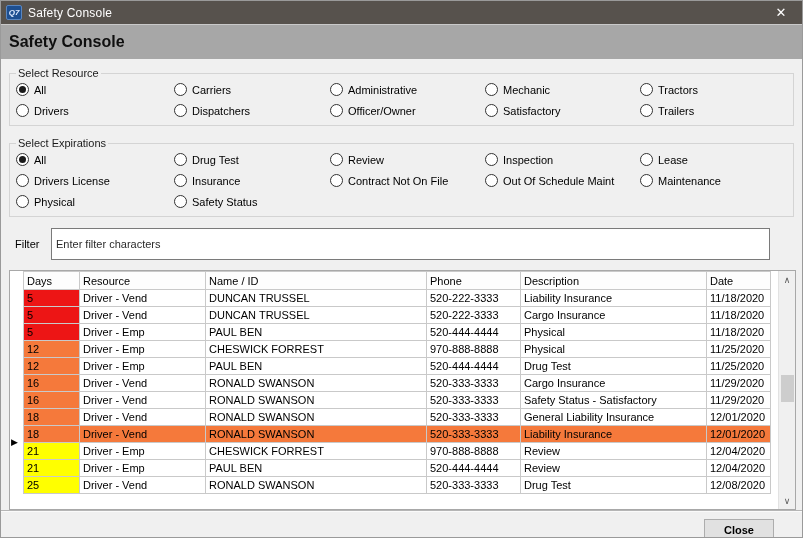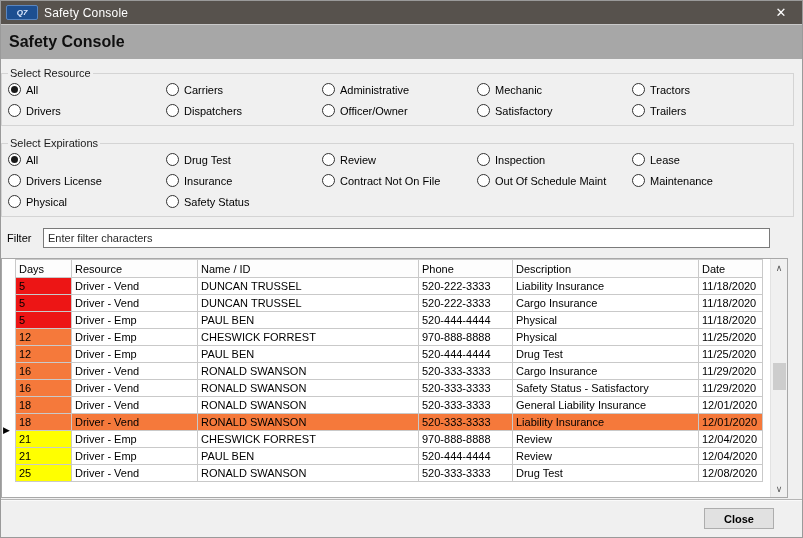--- a/index.html
+++ b/index.html
@@ -16,21 +16,21 @@
 
   
   .titlebar {
     height: 23px; flex: 0 0 23px;
     background: #57524d;
     display: flex; align-items: center;
     padding-left: 5px;
     color: #ffffff; font-size: 12px;
   }
   .app-icon {
-    width: 32px; height: 15px;
+    width: 16px; height: 15px;
     background: #1d4f91;
     border: 1px solid #5a86c0;
     border-radius: 2px;
     color: #dce9ff;
     font-size: 8px; font-weight: bold; font-style: italic;
     display: inline-flex; align-items: center; justify-content: center;
     margin-right: 6px;
   }
   .title { letter-spacing: 0.2px; }
   .close-btn {
@@ -45,21 +45,21 @@
     height: 35px; flex: 0 0 35px;
     background: #a7a7a7;
     border-top: 1px solid #c9c9c9;
     color: #0f0f0f;
     font-size: 16px; font-weight: 600;
     display: flex; align-items: center;
     padding-left: 8px;
   }
 
   
-  .body { flex: 1 1 auto; background: #f0f0f0; padding: 8px 8px 0 0; }
+  .body { flex: 1 1 auto; background: #f0f0f0; padding: 8px 8px 0 8px; }
 
   fieldset.group {
     border: 1px solid #d4d4d4;
     padding: 0 6px 4px 6px;
     margin-bottom: 11px;
     background: transparent;
   }
   fieldset.group legend { font-size: 11px; color: #1a1a1a; padding: 0 2px; }
 
   .radio-grid { display: flex; }
@@ -80,21 +80,21 @@
   }
   .rb.checked::after {
     content: ""; position: absolute; left: 2px; top: 2px; right: 2px; bottom: 2px;
     background: #1a1a1a; border-radius: 50%;
   }
 
   
   .filter-row { display: flex; align-items: center; margin: 2px 6px 10px 6px; }
   .filter-label { font-size: 11px; width: 26px; flex: 0 0 26px; }
   .filter-input {
-    height: 20px; flex: 1 1 auto;
+    height: 32px; flex: 1 1 auto;
     margin-left: 10px; margin-right: 18px;
     border: 1px solid #7a7a7a; background: #fff;
     font-family: "Liberation Sans", sans-serif; font-size: 11px;
     padding: 0 4px; outline: none;
   }
   .filter-input::placeholder { color: #2b2b2b; opacity: 1; }
 
   
   .grid-panel {
     height: 240px; width: 787px;

